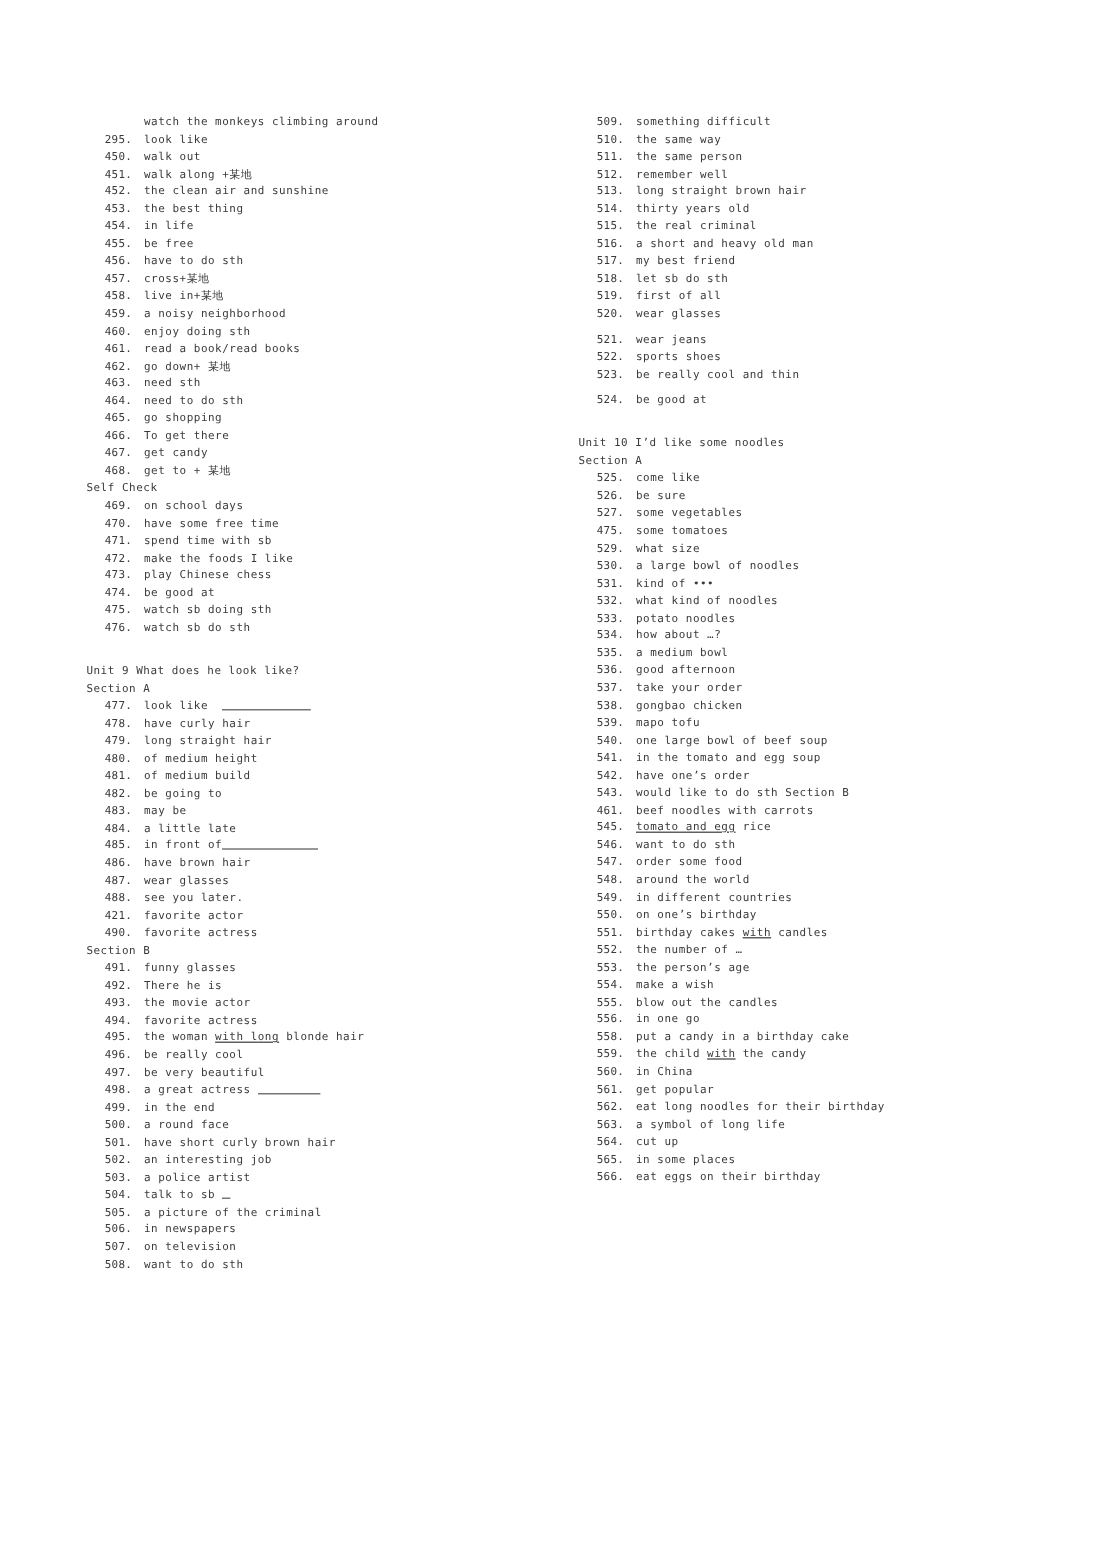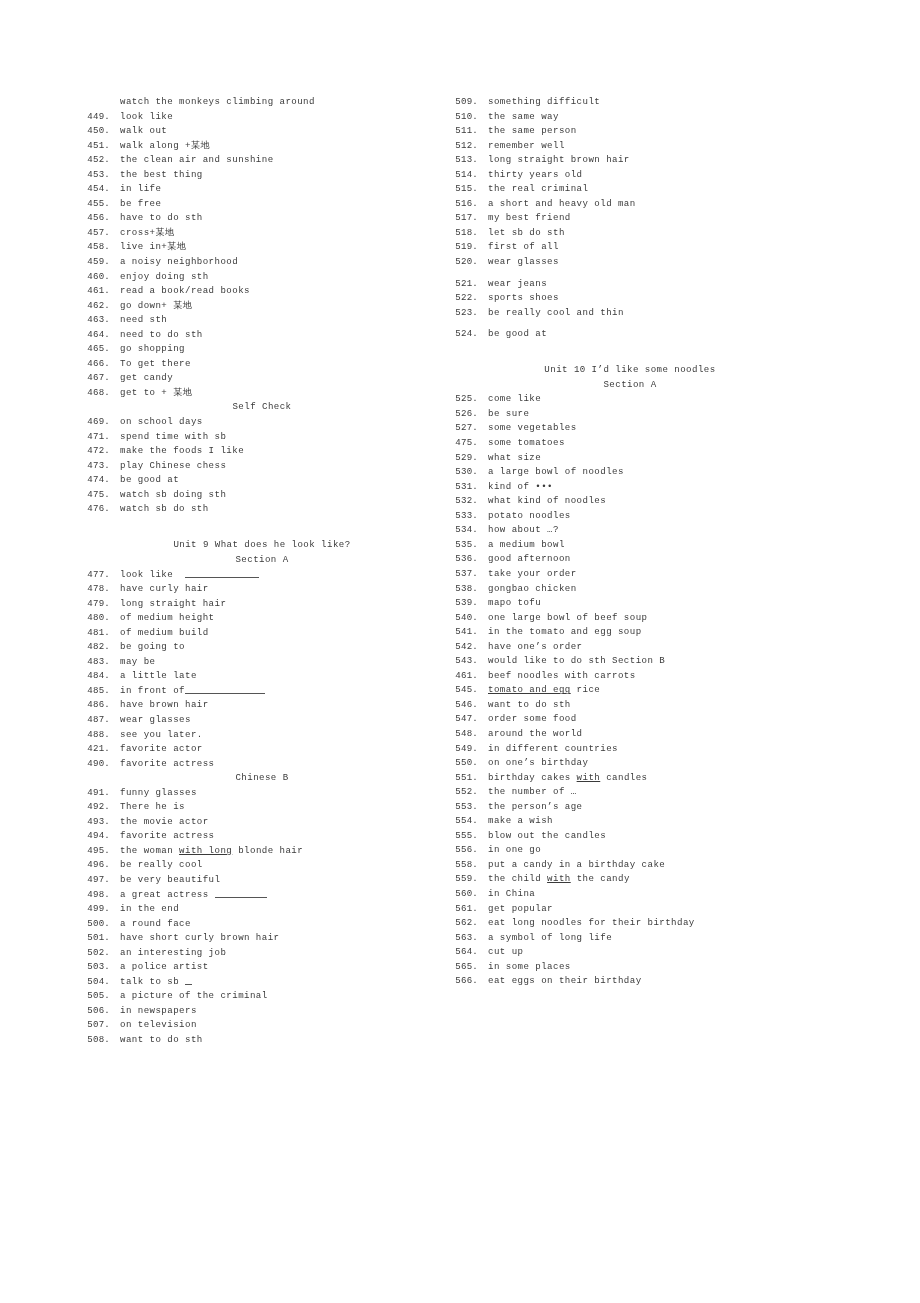--- a/index.html
+++ b/index.html
@@ -4,29 +4,29 @@
 <style>
   html, body { margin:0; padding:0; }
   body {
     width:920px; height:1303px;
     background:#ffffff;
     font-family:"DejaVu Sans Mono", monospace;
     color:#3a3a3a;
     position:relative;
     overflow:hidden;
   }
-  .page { position:absolute; inset:0;font-family:Liberation Mono, monospace; }
+  .page { position:absolute; inset:0; }
 
   .col {
     position:absolute;
     top:95px;
     width:380px;
   }
   .col-left  { left:72px; }
-  .col-right { left:440px; }
+  .col-right { left:482px; }
 
   .row {
     position:relative;
     height:14.55px;
     line-height:14.55px;
     white-space:nowrap;
     font-size:9.1px;
     letter-spacing:0.45px;
   }
   .num {
@@ -41,21 +41,21 @@
     position:absolute;
     left:48px; top:0;
   }
 
   
   .row.lead .txt { left:48px; }
 
   .heading {
     height:14.55px;
     line-height:14.55px;
-    text-align:center;
+    text-align:left;
     font-size:9.1px;
     letter-spacing:0.45px;
     white-space:nowrap;
   }
   .heading.unit { }
   .spacer { height:14.55px; }
   .spacer.half { height:7px; }
 
   u.ul { text-decoration:underline; text-underline-offset:1px; }
   .blank {
@@ -75,21 +75,21 @@
 <div class="page">
 
   <div class="col col-left">
 
     <div class="row lead">
       <span class="txt">watch the monkeys climbing around</span>
     </div>
 
     <div>
       <div class="row">
-          <span class="num">449.</span>
+          <span class="num">295.</span>
           <span class="txt">look like</span>
         </div>
       <div class="row">
           <span class="num">450.</span>
           <span class="txt">walk out</span>
         </div>
       <div class="row">
           <span class="num">451.</span>
           <span class="txt cjk-mix">walk along +某地</span>
         </div>
@@ -162,20 +162,24 @@
           <span class="txt cjk-mix">get to + 某地</span>
         </div>
     </div>
 
     <div class="heading">Self Check</div>
 
     <div>
       <div class="row">
           <span class="num">469.</span>
           <span class="txt">on school days</span>
+        </div>
+      <div class="row">
+          <span class="num">470.</span>
+          <span class="txt">have some free time</span>
         </div>
       <div class="row">
           <span class="num">471.</span>
           <span class="txt">spend time with sb</span>
         </div>
       <div class="row">
           <span class="num">472.</span>
           <span class="txt">make the foods I like</span>
         </div>
       <div class="row">
@@ -253,21 +257,21 @@
       <div class="row">
           <span class="num">421.</span>
           <span class="txt">favorite actor</span>
         </div>
       <div class="row">
           <span class="num">490.</span>
           <span class="txt">favorite actress</span>
         </div>
     </div>
 
-    <div class="heading">Chinese B</div>
+    <div class="heading">Section B</div>
 
     <div>
       <div class="row">
           <span class="num">491.</span>
           <span class="txt">funny glasses</span>
         </div>
       <div class="row">
           <span class="num">492.</span>
           <span class="txt">There he is</span>
         </div>

